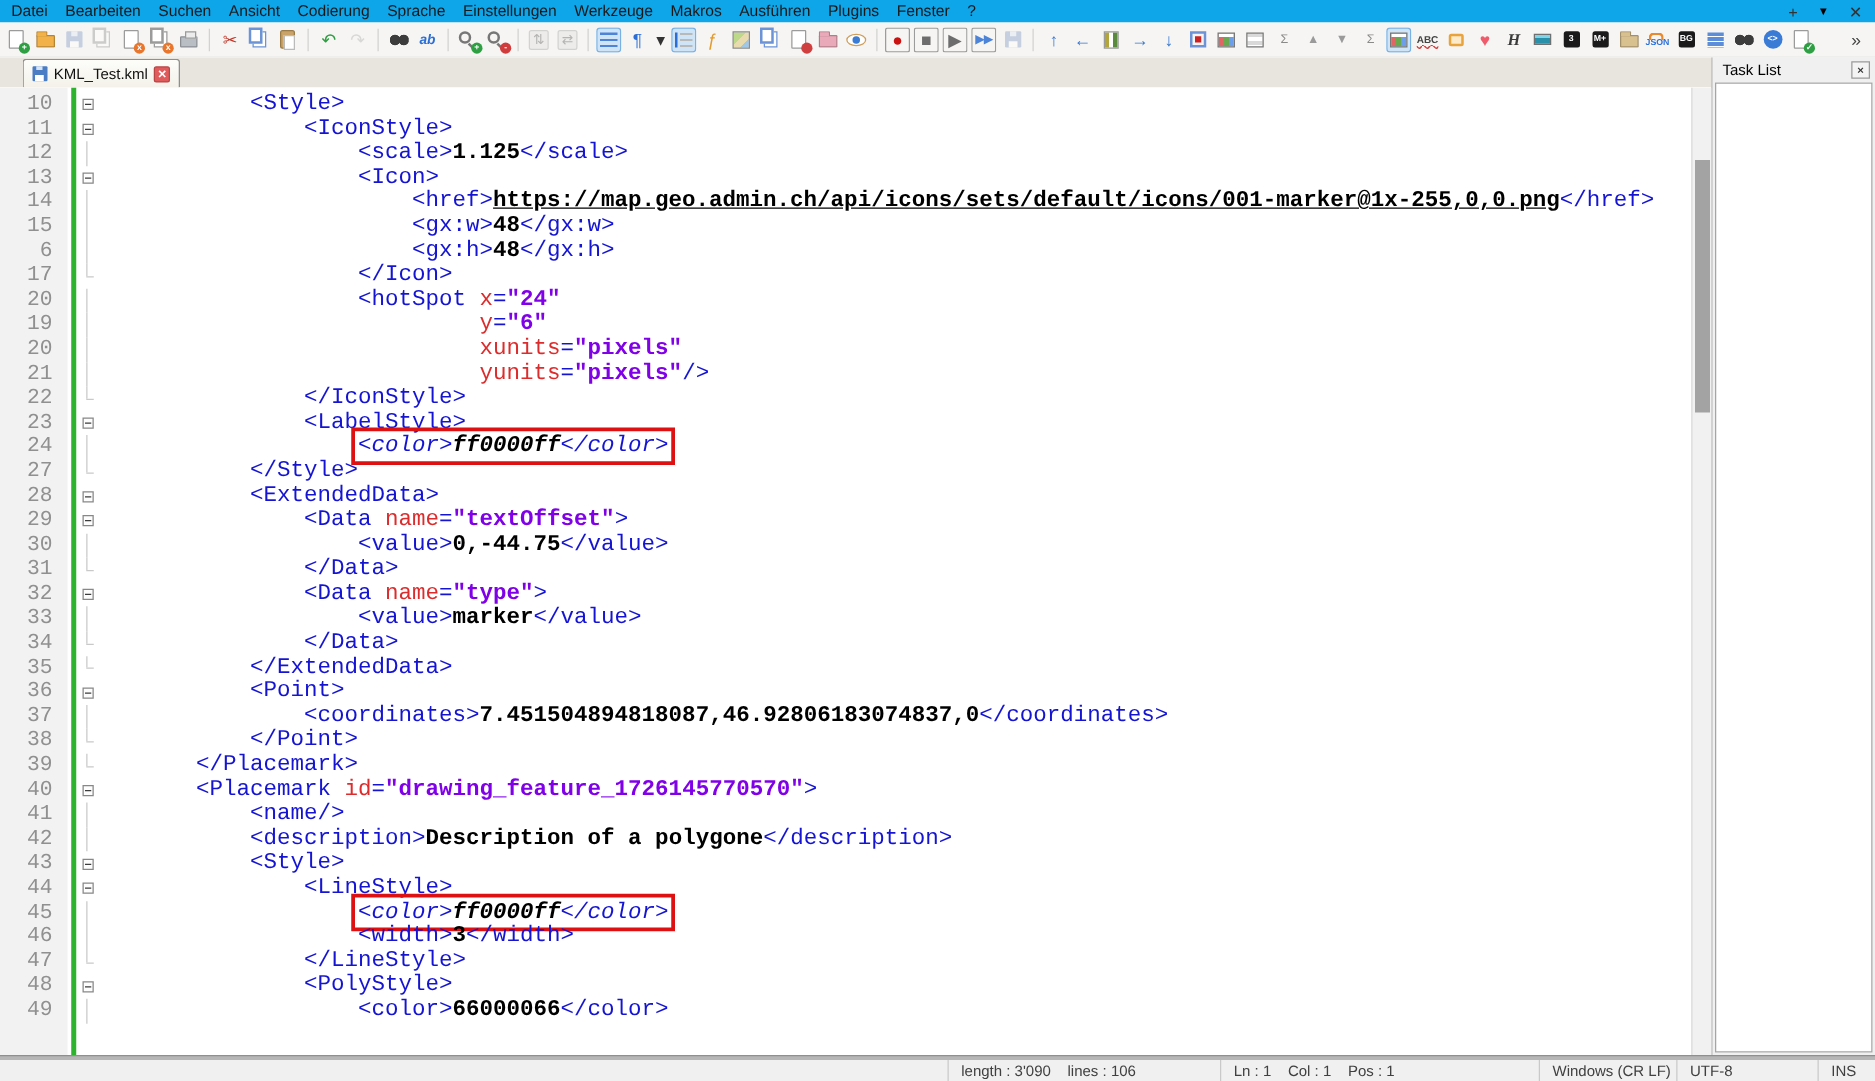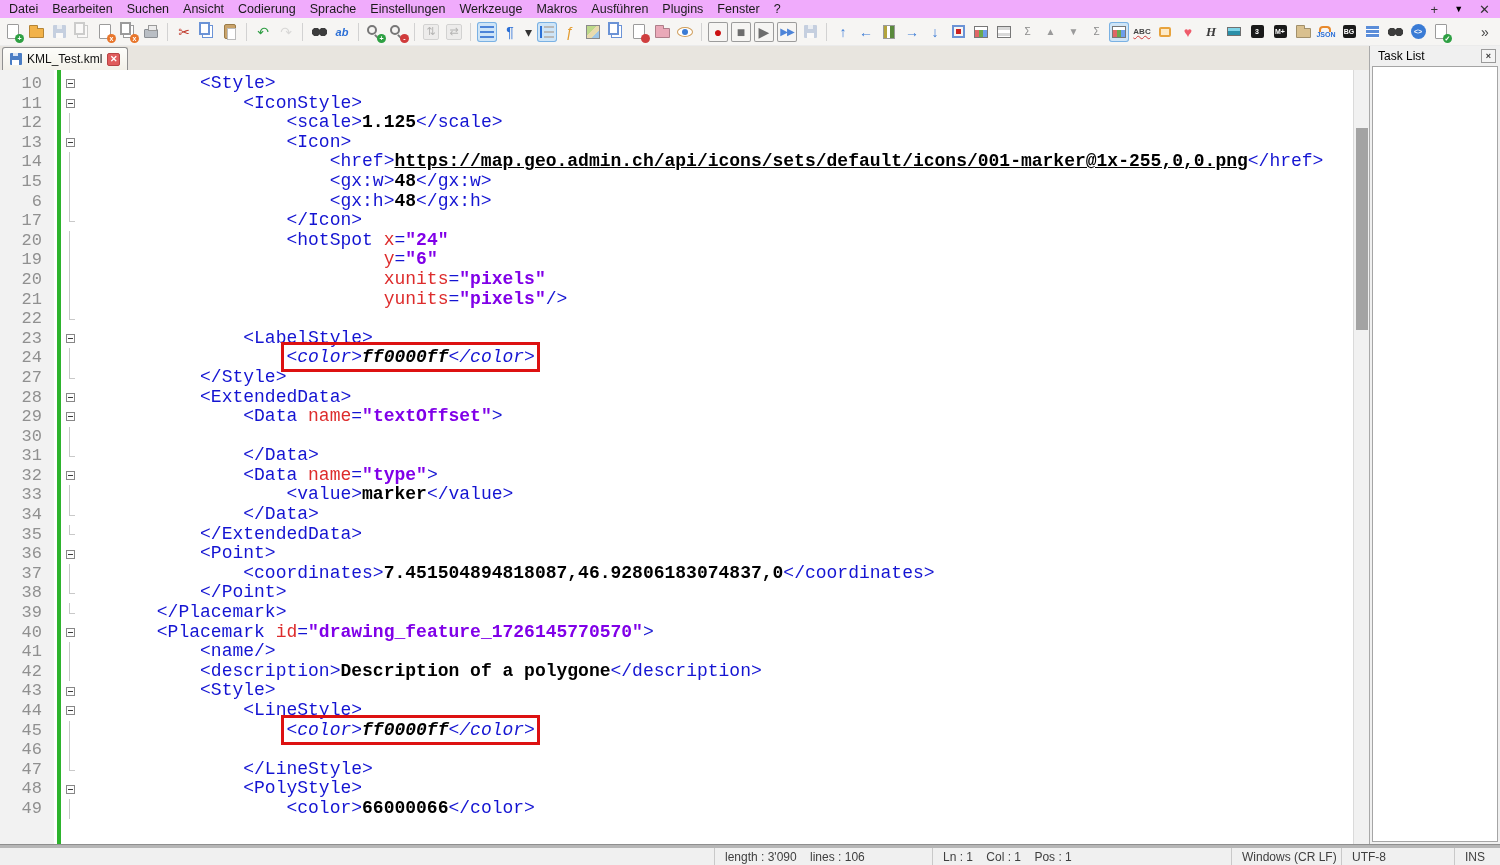--- a/index.html
+++ b/index.html
@@ -1,21 +1,21 @@
 <!DOCTYPE html>
 <html style="--tag: #1414d2; --attribute: #dd2c2c; --value: #8000e8; --text: #000000; --line-number: #909090; --change-marker: #2db32d; --highlight-box: #dd1111;"><head>
 <meta charset="utf-8">
 <style>
   * { box-sizing: border-box; margin: 0; padding: 0; }
   html,body { width:1500px; height:865px; overflow:hidden; }
   body { font-family:"Liberation Sans", sans-serif; background:#fff; position:relative; }
 
   
   .menubar { position:absolute; top:0; left:0; width:1500px; height:18px;
-             background:#f0abfc; display:flex; align-items:center; }
+             background:#0ea5e9; display:flex; align-items:center; }
   .menu-items { display:flex; align-items:center; height:100%; padding-left:2px; }
   .mi { font-size:12.5px; color:#1a1a1a; padding:0 7px; height:100%; display:flex; align-items:center; cursor:default; }
   .win-controls { margin-left:auto; display:flex; align-items:center; gap:16px; padding-right:10px; }
   .wc { font-size:13px; color:#333; line-height:1; }
   .wc.tri { font-size:9px; color:#000; }
 
   
   .toolbar { position:absolute; top:18px; left:0; width:1500px; height:28px;
              background:#f6f5f3; display:flex; align-items:center; padding:0 3px; gap:3px;
              border-bottom:1px solid #ebebeb; }
@@ -82,21 +82,21 @@
             border:2px solid #e8892d; border-bottom:none; border-radius:4px 4px 0 0; }
   .i-teal { width:14px; height:9px; background:linear-gradient(#7fd4e8 0 40%,#2a8fa8 40%); border:1px solid #707070; }
   .i-spool { width:13px; height:12px; background:repeating-linear-gradient(#5b8dd9 0 3px,#fff 3px 4px); }
   .i-od { width:15px; height:15px; border-radius:50%; background:#3a7bd5; color:#fff; font-size:7px;
           font-weight:bold; display:flex; align-items:center; justify-content:center; }
 
   
   .main { position:absolute; top:46px; left:0; width:1500px; height:798px; display:flex; }
   .main-left { width:1370px; position:relative; border-right:1px solid #a9a9a9; background:#fff; }
 
-  .tabbar { height:24px; background:#e8e5df; display:flex; align-items:flex-end; padding-left:2px; }
+  .tabbar { height:24px; background:#e8e5df; display:flex; align-items:flex-end; padding-left:18px; }
   .tab { height:23px; display:flex; align-items:center; gap:5px; padding:0 7px;
          background:linear-gradient(#fdfdfa,#f3f1e9); border:1px solid #8f8f8f; border-bottom:none;
          border-radius:3px 3px 0 0; }
   .tab-save-icon { width:12px; height:12px; background:#4a7dc4; border-radius:1px; position:relative; flex:none; }
   .tab-save-icon::before { content:""; position:absolute; left:3px; top:0; width:5px; height:3px; background:#d8e4f4; }
   .tab-save-icon::after  { content:""; position:absolute; left:2px; bottom:0; width:7px; height:5px; background:#fff; }
   .tab-label { font-size:12px; color:#111; }
   .tab-close { width:13px; height:13px; background:#e05c5c; border:1px solid #b84444; border-radius:2px;
                color:#fff; font-size:9px; font-weight:bold; display:flex; align-items:center; justify-content:center; }
 
@@ -136,21 +136,21 @@
   .panel-close { width:15px; height:14px; border:1px solid #9a9a9a; background:#f4f4f4; color:#333;
                  font-size:9px; font-weight:bold; display:flex; align-items:center; justify-content:center; }
   .panel-body { flex:1; margin:0 2px 2px 2px; background:#fff; border:1px solid #a5a5a5; }
 
   
   .hstrip { position:absolute; top:844px; left:0; width:1500px; height:4px; background:#b6b6b6; border-top:1px solid #8f8f8f; }
   .statusbar { position:absolute; top:848px; left:0; width:1500px; height:17px; background:#f0f0f0;
                display:flex; align-items:center; font-size:12px; color:#404040; }
   .sseg { height:100%; display:flex; align-items:center; padding-left:10px; white-space:pre; border-left:1px solid #c9c9c9; }
   .sseg.first { flex:1; border-left:none; }
-  .w218 { width:218px; } .w255 { width:255px; } .w110 { width:110px;margin-left:44px; } .w113 { width:113px; } .w46 { width:46px; }
+  .w218 { width:218px; } .w255 { width:255px; } .w110 { width:110px; } .w113 { width:113px; } .w46 { width:46px; }
 </style>
 </head>
 <body>
 
 <div class="menubar">
   <div class="menu-items" id="menuItems">
       <div class="mi">Datei</div>
       <div class="mi">Bearbeiten</div>
       <div class="mi">Suchen</div>
       <div class="mi">Ansicht</div>
@@ -460,20 +460,21 @@
           <div class="lrow">
             <span class="lnum">21</span>
             <span class="lsp"></span>
             <span class="lfold line"></span>
             <pre class="codeln"><span class="s-ind">                           </span><span class="s-attr">yunits</span><span class="s-eq">=</span><span class="s-val">"pixels"</span><span class="s-tag">/&gt;</span></pre>
           </div>
           <div class="lrow">
             <span class="lnum">22</span>
             <span class="lsp"></span>
             <span class="lfold end"></span>
+            <pre class="codeln"><span class="s-ind">              </span><span class="s-tag">&lt;/IconStyle&gt;</span></pre>
           </div>
           <div class="lrow">
             <span class="lnum">23</span>
             <span class="lsp"></span>
             <span class="lfold start">
               <span class="fbox"></span>
             </span>
             <pre class="codeln"><span class="s-ind">              </span><span class="s-tag">&lt;LabelStyle&gt;</span></pre>
           </div>
           <div class="lrow">
@@ -501,20 +502,21 @@
             <span class="lsp"></span>
             <span class="lfold start">
               <span class="fbox"></span>
             </span>
             <pre class="codeln"><span class="s-ind">              </span><span class="s-tag">&lt;Data </span><span class="s-attr">name</span><span class="s-eq">=</span><span class="s-val">"textOffset"</span><span class="s-tag">&gt;</span></pre>
           </div>
           <div class="lrow">
             <span class="lnum">30</span>
             <span class="lsp"></span>
             <span class="lfold line"></span>
+            <pre class="codeln"><span class="s-ind">                  </span><span class="s-tag">&lt;value&gt;</span><span class="s-txt">0,-44.75</span><span class="s-tag">&lt;/value&gt;</span></pre>
           </div>
           <div class="lrow">
             <span class="lnum">31</span>
             <span class="lsp"></span>
             <span class="lfold end"></span>
             <pre class="codeln"><span class="s-ind">              </span><span class="s-tag">&lt;/Data&gt;</span></pre>
           </div>
           <div class="lrow">
             <span class="lnum">32</span>
             <span class="lsp"></span>
@@ -606,20 +608,21 @@
           <div class="lrow">
             <span class="lnum">45</span>
             <span class="lsp"></span>
             <span class="lfold line"></span>
             <pre class="codeln"><span class="s-ind">                  </span><span class="redbox"><span class="s-tag">&lt;color&gt;</span><span class="s-txt">ff0000ff</span><span class="s-tag">&lt;/color&gt;</span></span></pre>
           </div>
           <div class="lrow">
             <span class="lnum">46</span>
             <span class="lsp"></span>
             <span class="lfold line"></span>
+            <pre class="codeln"><span class="s-ind">                  </span><span class="s-tag">&lt;width&gt;</span><span class="s-txt">3</span><span class="s-tag">&lt;/width&gt;</span></pre>
           </div>
           <div class="lrow">
             <span class="lnum">47</span>
             <span class="lsp"></span>
             <span class="lfold end"></span>
             <pre class="codeln"><span class="s-ind">              </span><span class="s-tag">&lt;/LineStyle&gt;</span></pre>
           </div>
           <div class="lrow">
             <span class="lnum">48</span>
             <span class="lsp"></span>

